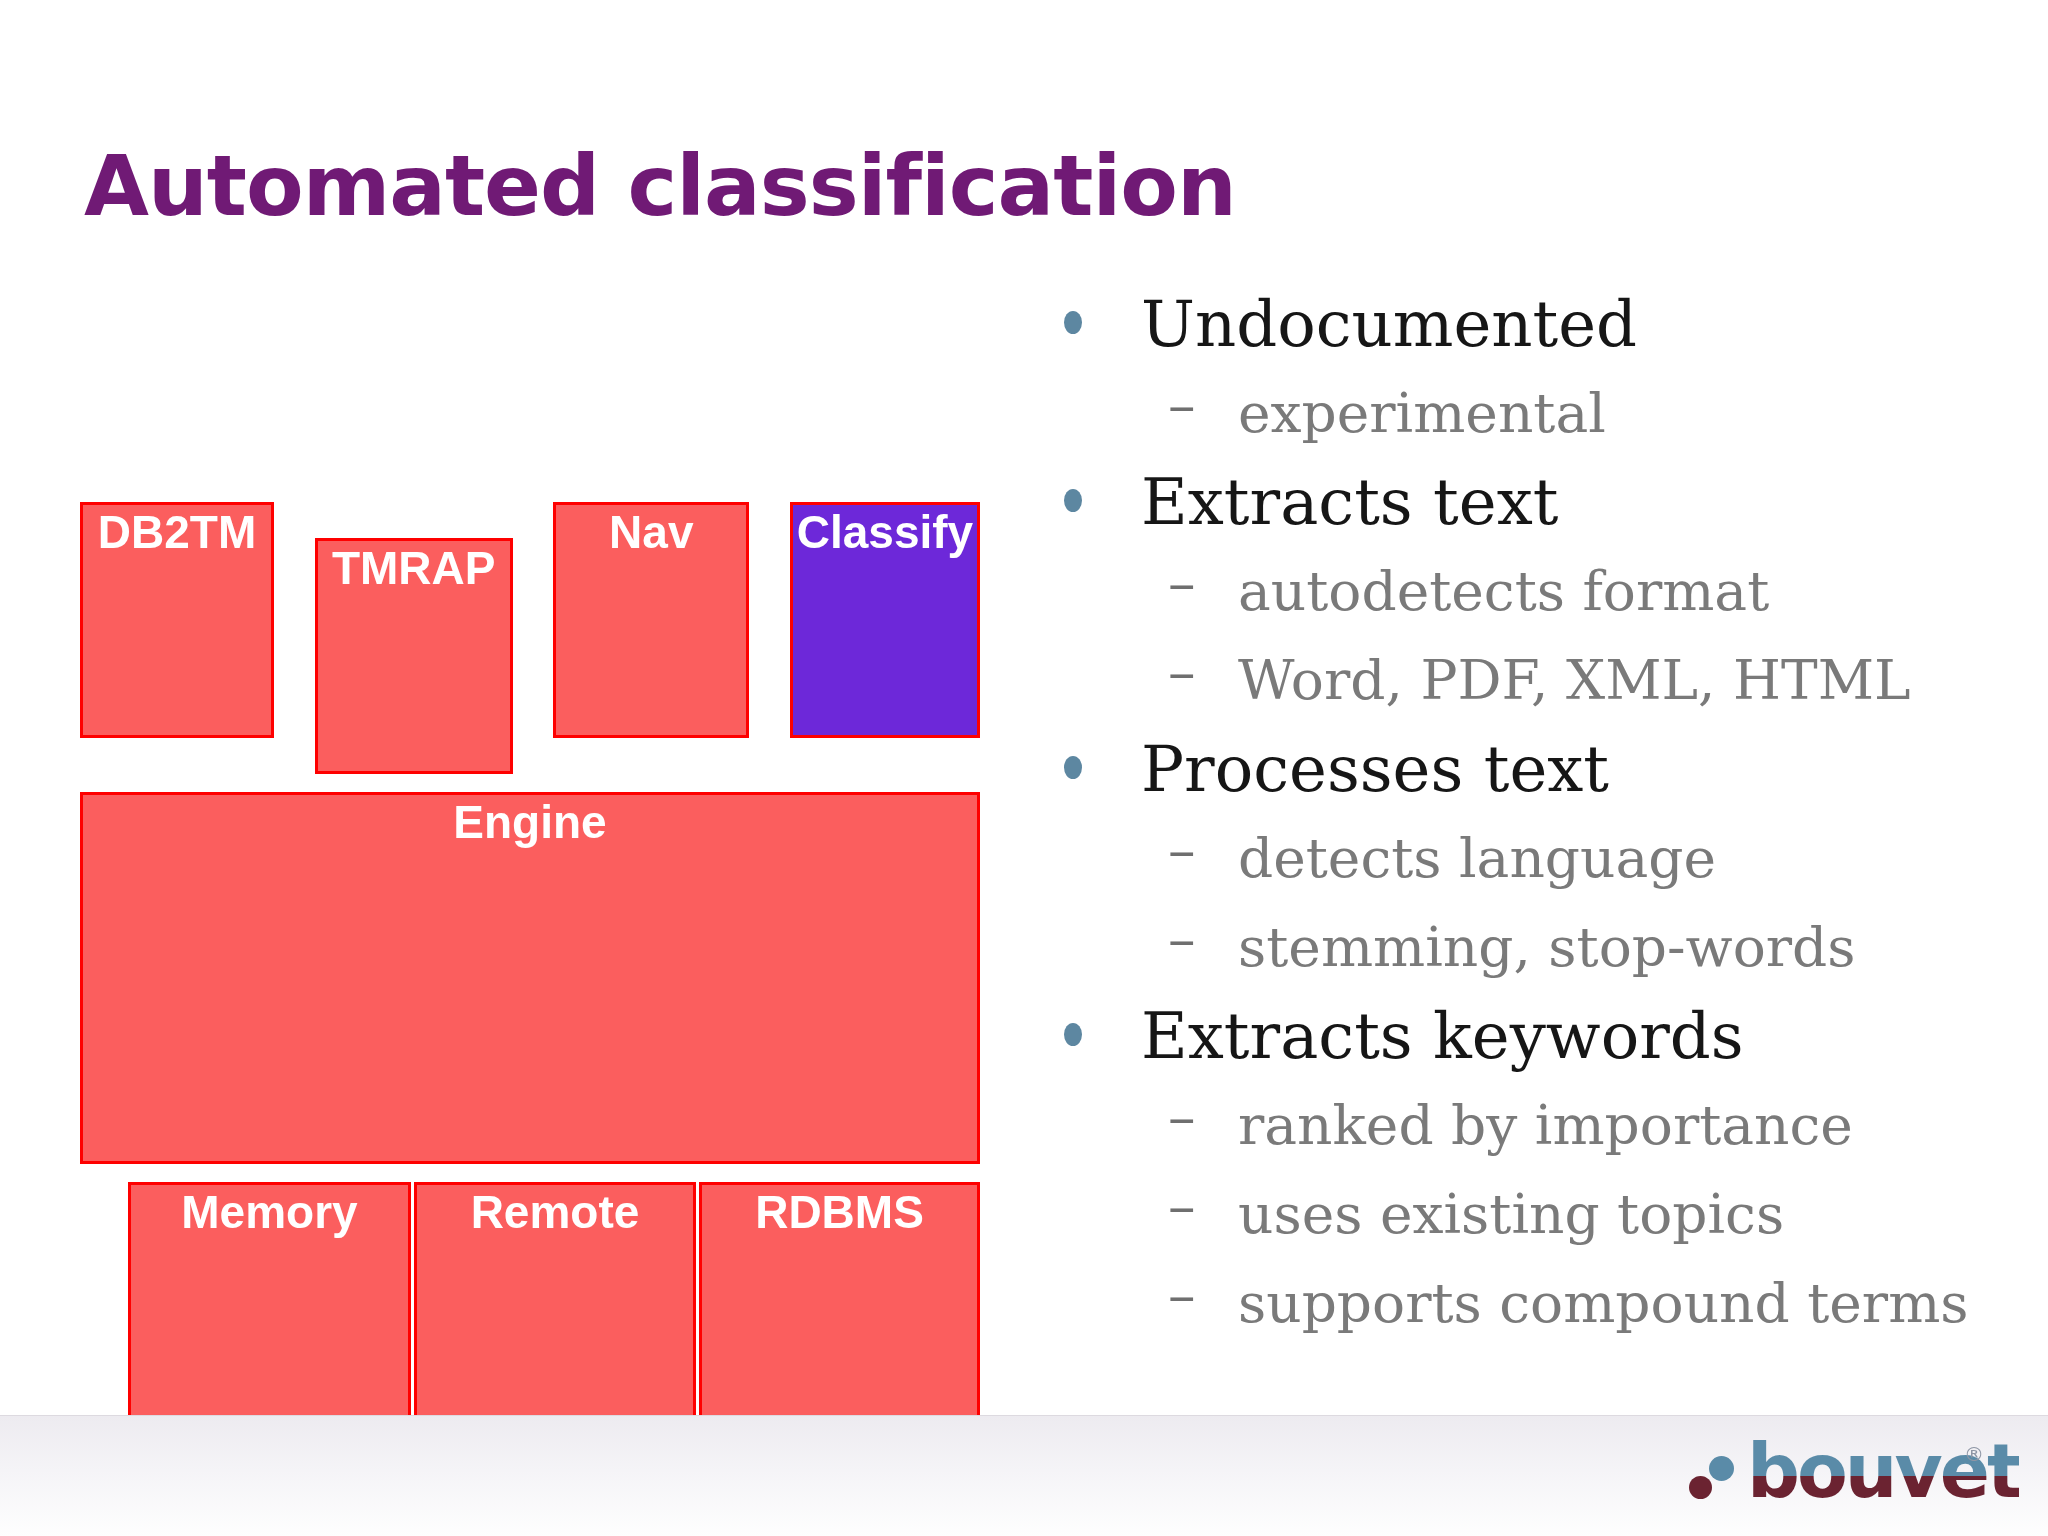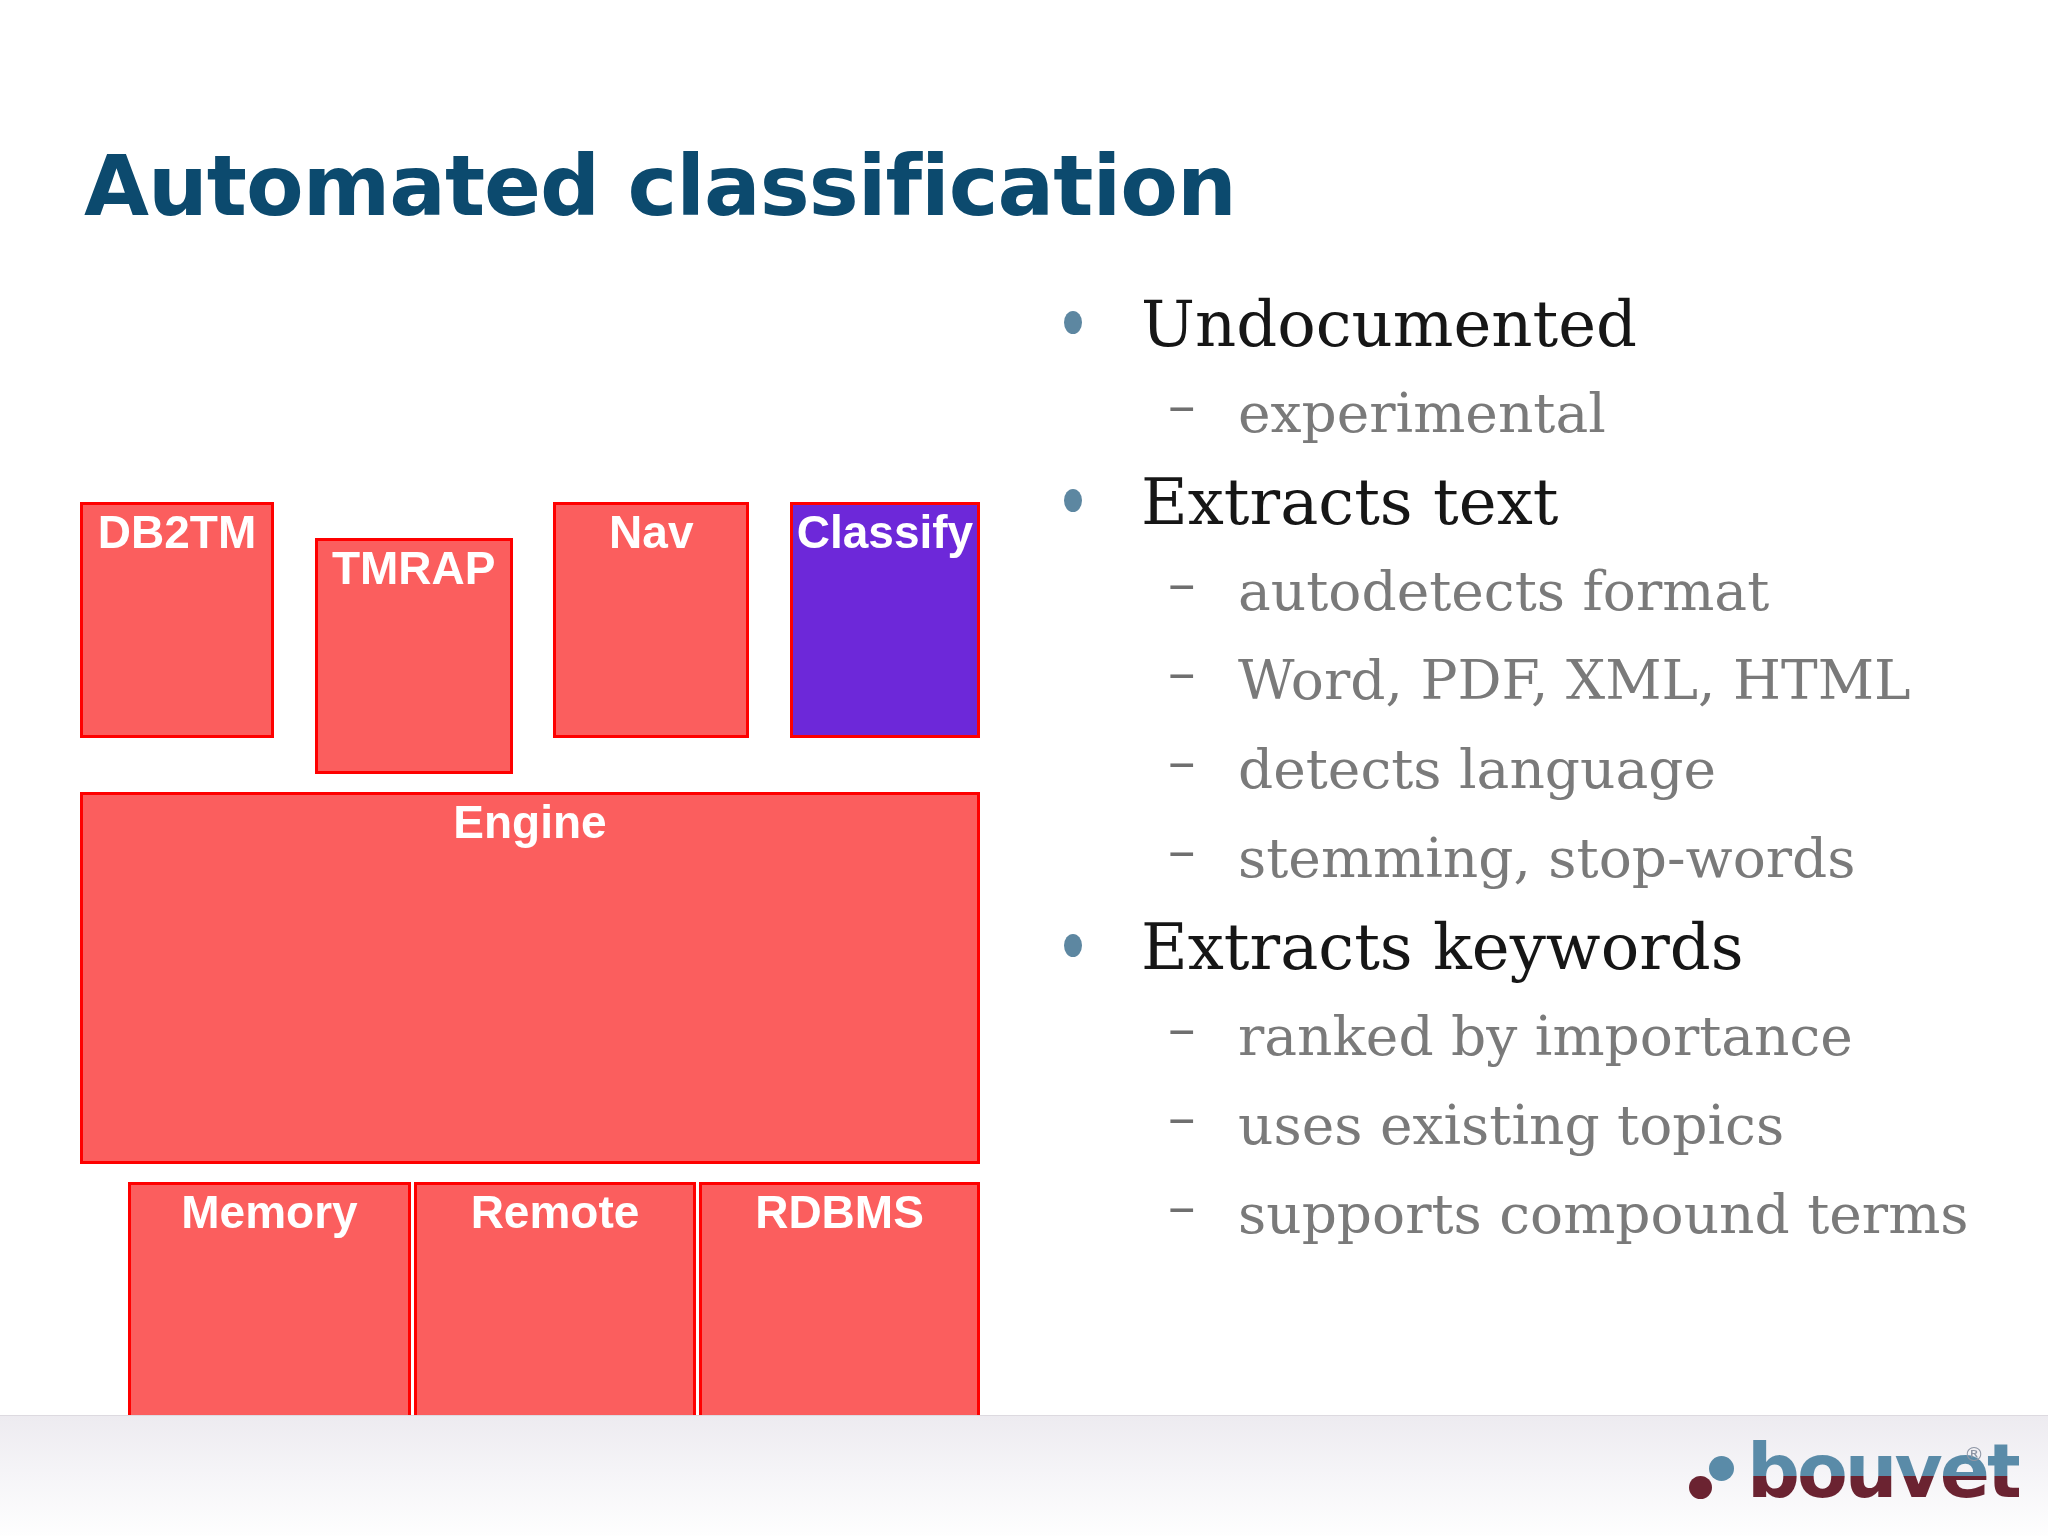--- a/index.html
+++ b/index.html
@@ -5,21 +5,21 @@
   html,body{margin:0;padding:0;}
   body{
     width:2048px;height:1536px;position:relative;overflow:hidden;
     background:#ffffff;font-family:"Liberation Sans",sans-serif;
   }
   
   .title{
     position:absolute;left:84px;top:88px;
     font-family:"DejaVu Sans",sans-serif;
     font-size:84px;font-weight:bold;letter-spacing:-1px;
-    color:#0c4a6e;line-height:1;white-space:nowrap;
+    color:#701a75;line-height:1;white-space:nowrap;
   }
   
   .diagram{position:absolute;left:80px;top:502px;width:900px;}
   .row{display:flex;justify-content:space-between;}
   .box{
     box-sizing:border-box;border:3px solid #fe0000;background:#fb5e5e;
     display:flex;align-items:flex-start;justify-content:center;
     color:#ffffff;font-weight:700;font-size:46px;
     font-family:"Liberation Sans",sans-serif;
   }
@@ -124,20 +124,24 @@
       <span class="txt">Extracts text</span>
     </div>
   <div class="li l2">
       <span class="dash">–</span>
       <span class="txt">autodetects format</span>
     </div>
   <div class="li l2">
       <span class="dash">–</span>
       <span class="txt">Word, PDF, XML, HTML</span>
     </div>
+  <div class="li l1">
+      <span class="dot"></span>
+      <span class="txt">Processes text</span>
+    </div>
   <div class="li l2">
       <span class="dash">–</span>
       <span class="txt">detects language</span>
     </div>
   <div class="li l2">
       <span class="dash">–</span>
       <span class="txt">stemming, stop-words</span>
     </div>
   <div class="li l1">
       <span class="dot"></span>

